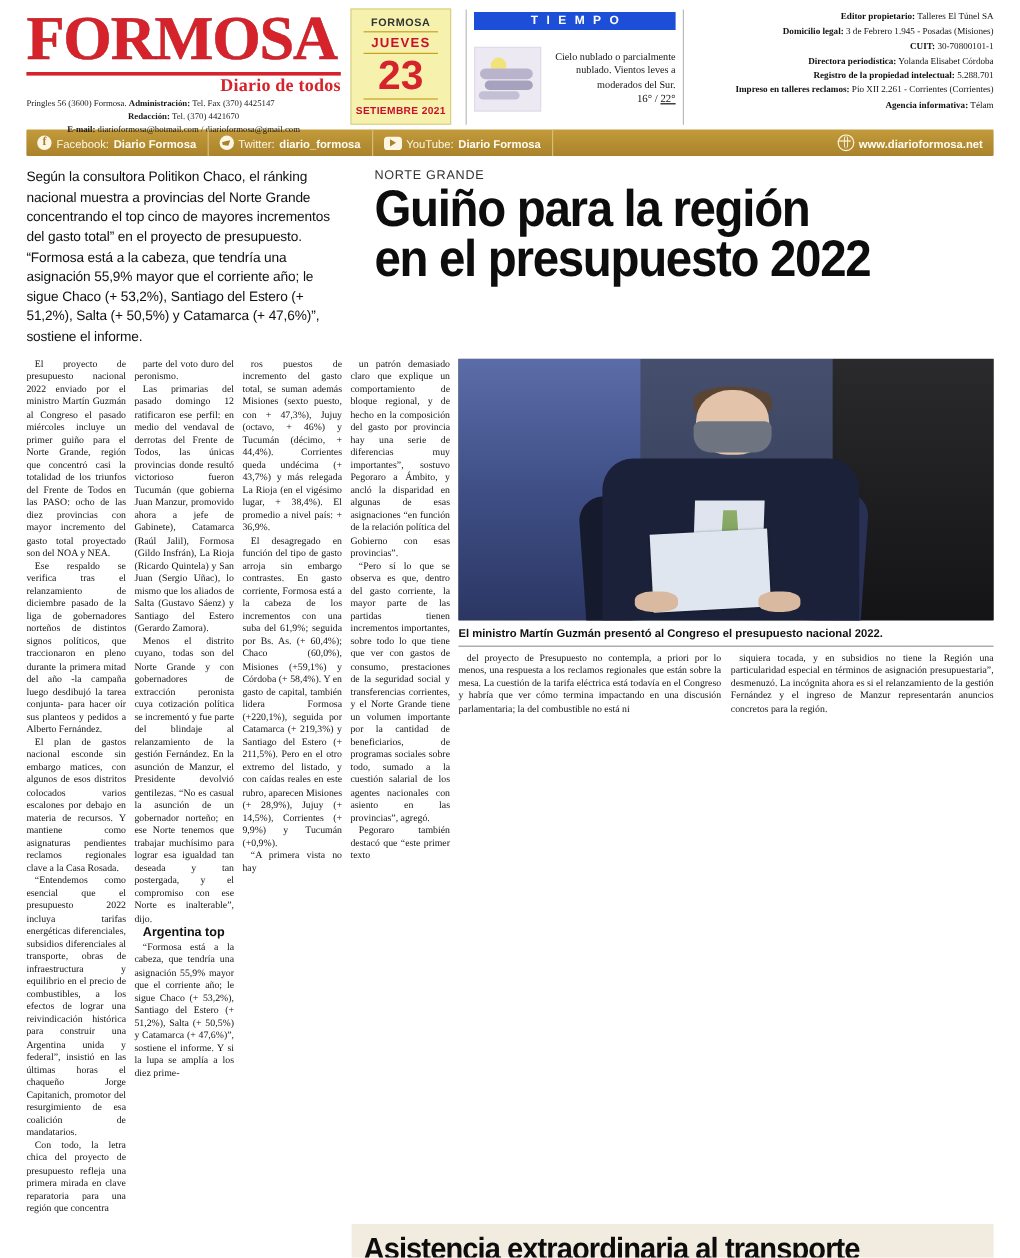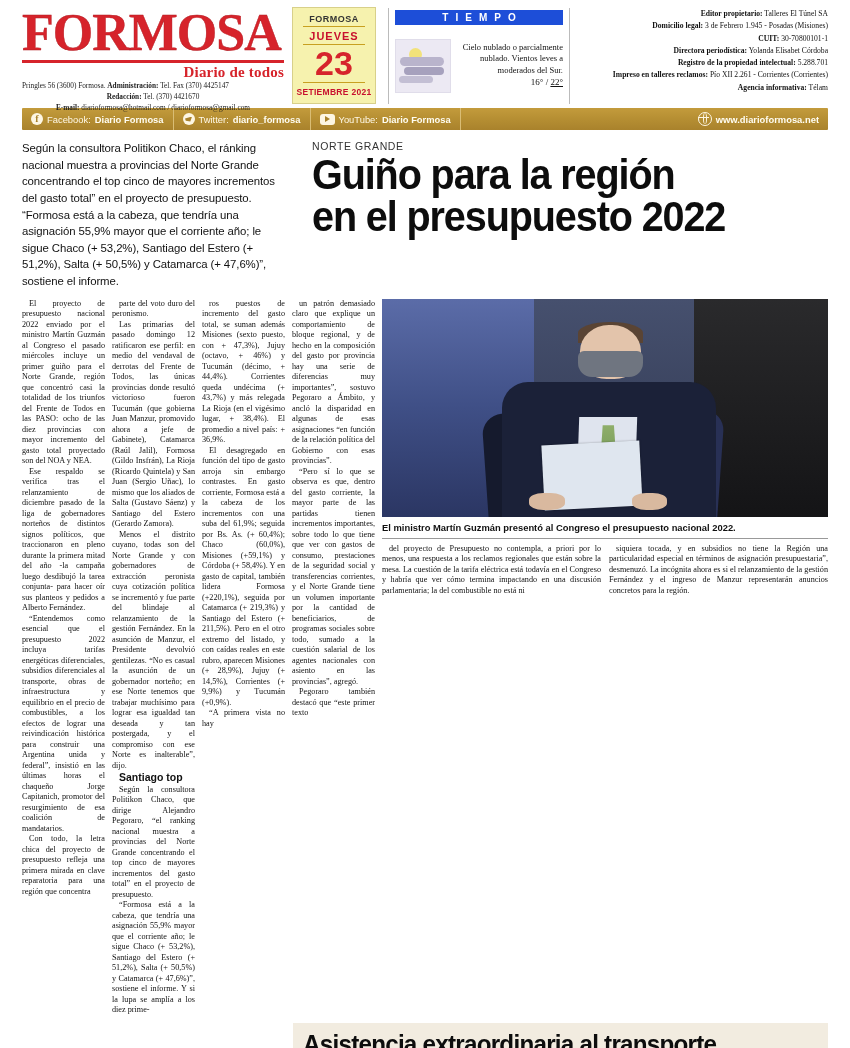--- a/index.html
+++ b/index.html
@@ -319,30 +319,30 @@
         <div class="headline">Guiño para la región</div>
         <div class="headline">en el presupuesto 2022</div>
       </div>
     </div>
 
     <div class="bodyrow">
 
       <div class="bcol">
         <p class="first">El proyecto de presupuesto nacional 2022 enviado por el ministro Martín Guzmán al Congreso el pasado miércoles incluye un primer guiño para el Norte Grande, región que concentró casi la totalidad de los triunfos del Frente de Todos en las PASO: ocho de las diez provincias con mayor incremento del gasto total proyectado son del NOA y NEA.</p>
         <p>Ese respaldo se verifica tras el relanzamiento de diciembre pasado de la liga de gobernadores norteños de distintos signos políticos, que traccionaron en pleno durante la primera mitad del año -la campaña luego desdibujó la tarea conjunta- para hacer oír sus planteos y pedidos a Alberto Fernández.</p>
+        <p>El plan de gastos nacional esconde sin embargo matices, con algunos de esos distritos colocados varios escalones por debajo en materia de recursos. Y mantiene como asignaturas pendientes reclamos regionales clave a la Casa Rosada.</p>
         <p>“Entendemos como esencial que el presupuesto 2022 incluya tarifas energéticas diferenciales, subsidios diferenciales al transporte, obras de infraestructura y equilibrio en el precio de combustibles, a los efectos de lograr una reivindicación histórica para construir una Argentina unida y federal”, insistió en las últimas horas el chaqueño Jorge Capitanich, promotor del resurgimiento de esa coalición de mandatarios.</p>
         <p>Con todo, la letra chica del proyecto de presupuesto refleja una primera mirada en clave reparatoria para una región que concentra</p>
       </div>
 
       <div class="bcol">
         <p class="first">parte del voto duro del peronismo.</p>
         <p>Las primarias del pasado domingo 12 ratificaron ese perfil: en medio del vendaval de derrotas del Frente de Todos, las únicas provincias donde resultó victorioso fueron Tucumán (que gobierna Juan Manzur, promovido ahora a jefe de Gabinete), Catamarca (Raúl Jalil), Formosa (Gildo Insfrán), La Rioja (Ricardo Quintela) y San Juan (Sergio Uñac), lo mismo que los aliados de Salta (Gustavo Sáenz) y Santiago del Estero (Gerardo Zamora).</p>
         <p>Menos el distrito cuyano, todas son del Norte Grande y con gobernadores de extracción peronista cuya cotización política se incrementó y fue parte del blindaje al relanzamiento de la gestión Fernández. En la asunción de Manzur, el Presidente devolvió gentilezas. “No es casual la asunción de un gobernador norteño; en ese Norte tenemos que trabajar muchísimo para lograr esa igualdad tan deseada y tan postergada, y el compromiso con ese Norte es inalterable”, dijo.</p>
-        <p class="subhead">Santiago top</p>
-        <p>Según la consultora Politikon Chaco, que dirige Alejandro Pegoraro, “el ranking nacional muestra a provincias del Norte Grande concentrando el top cinco de mayores incrementos del gasto total” en el proyecto de presupuesto.</p>
+        <p class="subhead">Argentina top</p>
         <p>“Formosa está a la cabeza, que tendría una asignación 55,9% mayor que el corriente año; le sigue Chaco (+ 53,2%), Santiago del Estero (+ 51,2%), Salta (+ 50,5%) y Catamarca (+ 47,6%)”, sostiene el informe. Y si la lupa se amplía a los diez prime-</p>
       </div>
 
       <div class="bcol">
         <p class="first">ros puestos de incremento del gasto total, se suman además Misiones (sexto puesto, con + 47,3%), Jujuy (octavo, + 46%) y Tucumán (décimo, + 44,4%). Corrientes queda undécima (+ 43,7%) y más relegada La Rioja (en el vigésimo lugar, + 38,4%). El promedio a nivel país: + 36,9%.</p>
         <p>El desagregado en función del tipo de gasto arroja sin embargo contrastes. En gasto corriente, Formosa está a la cabeza de los incrementos con una suba del 61,9%; seguida por Bs. As. (+ 60,4%); Chaco (60,0%), Misiones (+59,1%) y Córdoba (+ 58,4%). Y en gasto de capital, también lidera Formosa (+220,1%), seguida por Catamarca (+ 219,3%) y Santiago del Estero (+ 211,5%). Pero en el otro extremo del listado, y con caídas reales en este rubro, aparecen Misiones (+ 28,9%), Jujuy (+ 14,5%), Corrientes (+ 9,9%) y Tucumán (+0,9%).</p>
         <p>“A primera vista no hay</p>
       </div>
 
       <div class="bcol">

